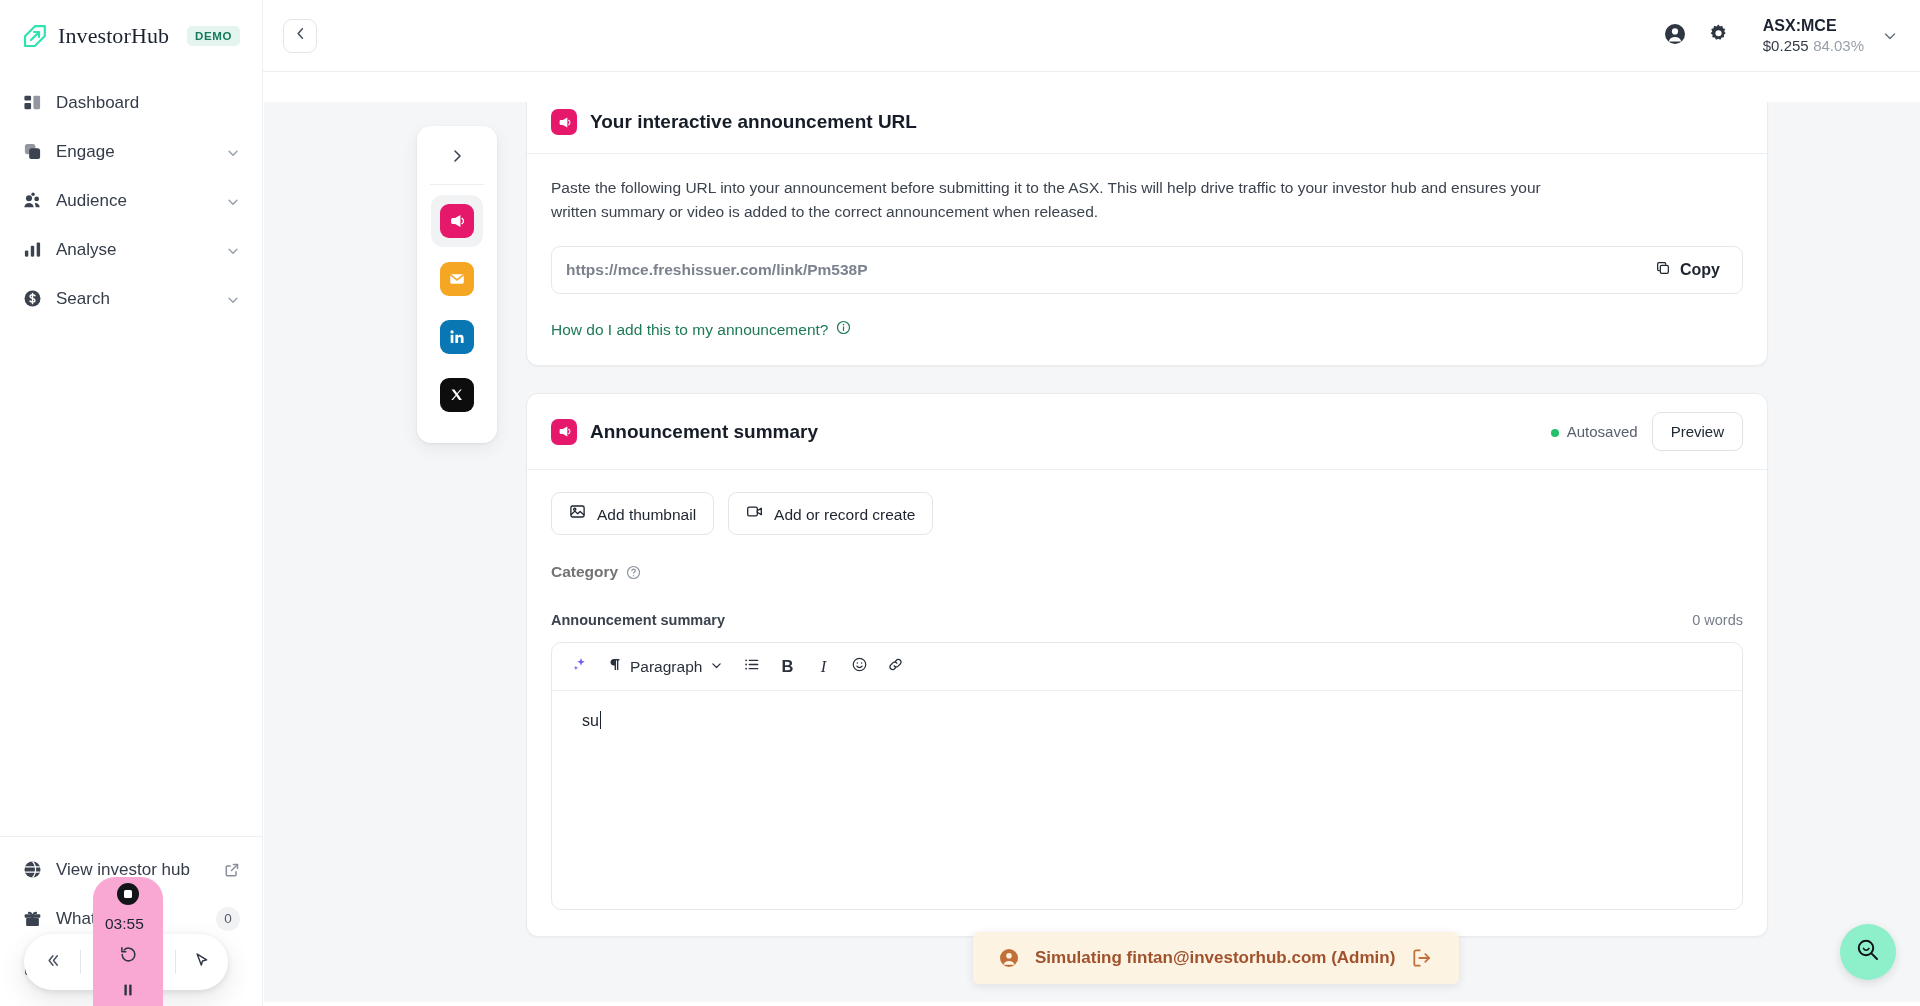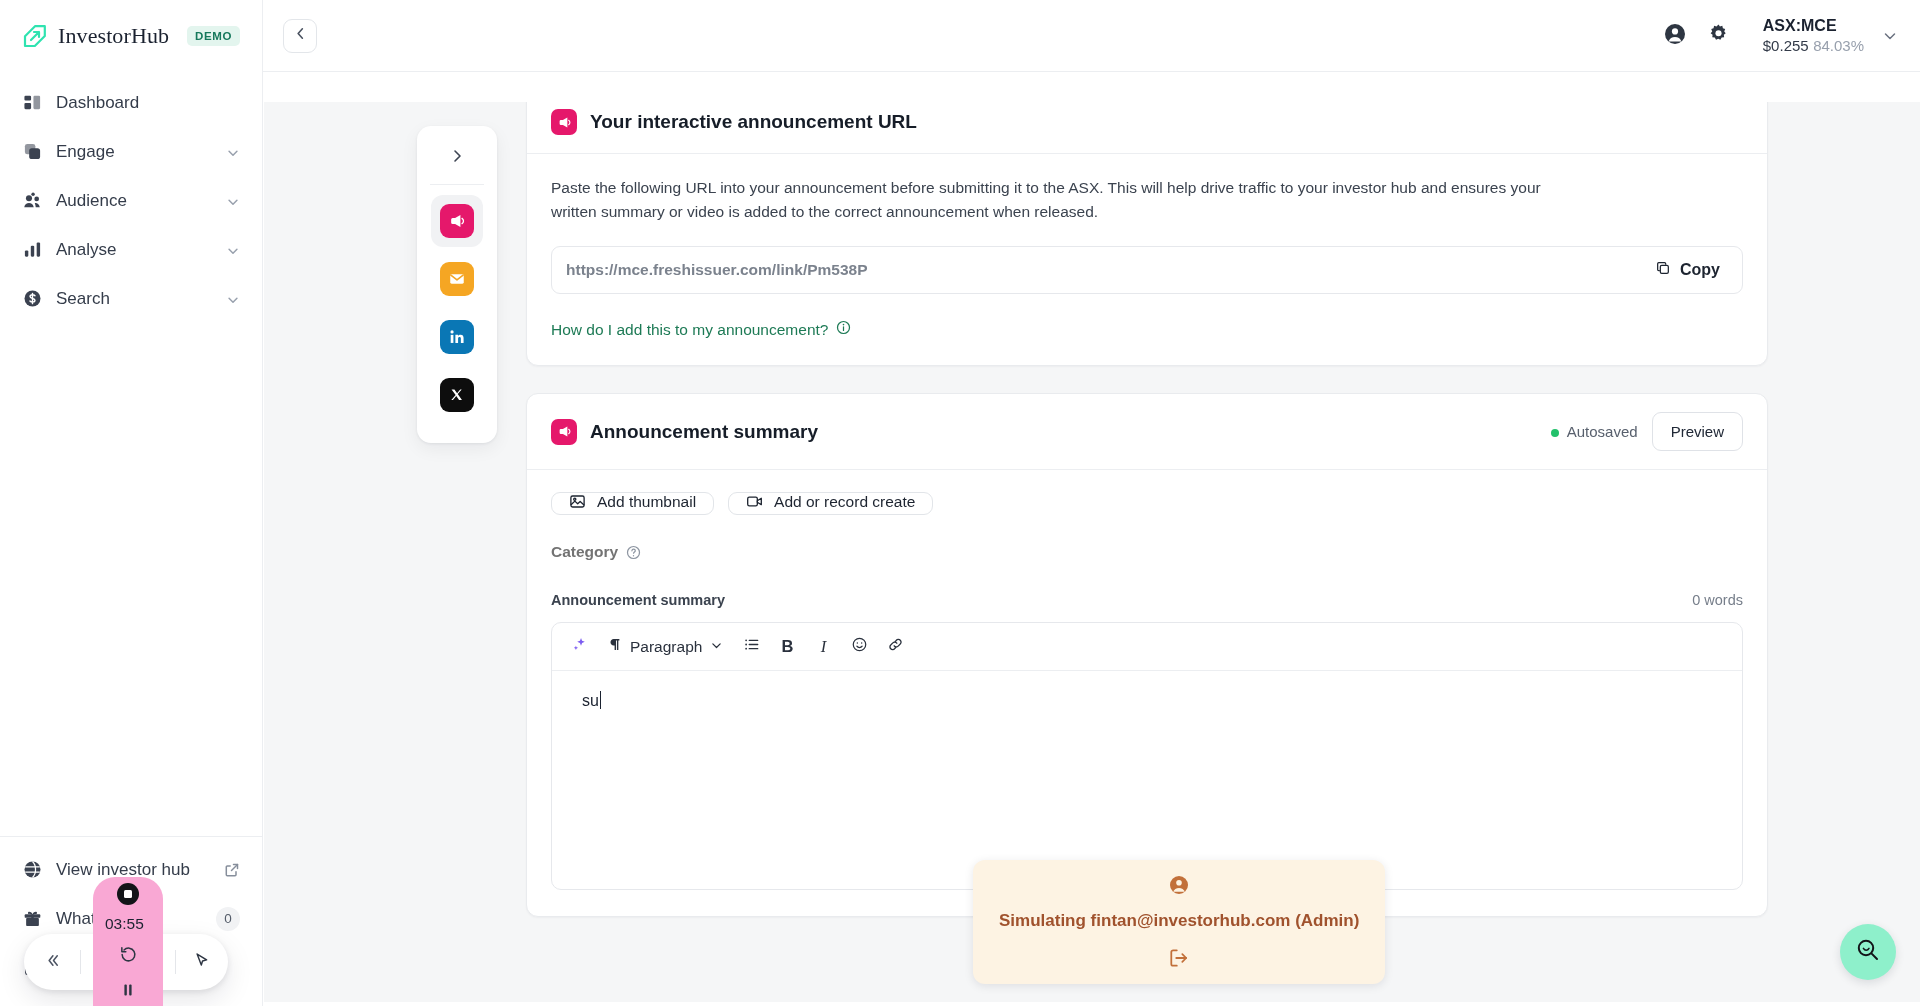--- a/index.html
+++ b/index.html
@@ -141,23 +141,23 @@
     border-radius: 8px; font-size: 16px; color: #1d2430; cursor: pointer;
   }
 
   .help-link {
     margin-top: 26px; display: inline-flex; align-items: center; gap: 8px;
     font-size: 15.5px; color: #1d7a55; cursor: pointer;
   }
 
   .btn-row { display: flex; gap: 14px; }
   .btn-ghost {
-    display: flex; align-items: flex-start; gap: 11px;
+    display: flex; align-items: flex-end; gap: 11px;
     border: 1px solid #e2e5e9; border-radius: 9px; background: #fff;
-    padding: 0 17px; font-size: 15.5px; color: #1d2430; cursor: pointer;
+    padding: 10px 17px; font-size: 15.5px; color: #1d2430; cursor: pointer;
   }
 
   .field-label {
     margin-top: 28px; display: flex; align-items: center; gap: 8px;
     font-size: 15.5px; color: #737373; font-weight: bold;
   }
   .q-ico { width: 15px; height: 15px; color: #8d95a1; }
   .cat-input {
     margin-top: 13px; height: 48px; border: 1px solid #e6e8ec; border-radius: 9px;
     display: flex; align-items: center; padding: 0 15px; cursor: text;
@@ -188,24 +188,24 @@
   .editor-area { flex: 1; padding: 20px 30px; }
   .editor-text { font-size: 16px; color: #1b2230; position: relative; }
   .caret {
     display: inline-block; width: 1.5px; height: 18px; background: #1b2230;
     vertical-align: -3px; margin-left: 1px;
   }
 
   
   .sim-banner {
     position: absolute; left: 709px; bottom: 18px;
-    background: #fdf3e3; border-radius: 12px;
+    background: #fdf3e3; border-radius: 6px;
     box-shadow: 0 2px 10px rgba(16,24,40,.10);
     display: flex; align-items: center; gap: 16px;
-    padding: 15px 26px; z-index: 40; flex-direction: column;
+    padding: 15px 26px; z-index: 40;
   }
   .sim-text { font-size: 17px; font-weight: bold; color: #a0522d; }
   .sim-ico { color: #c2703a; width: 20px; height: 20px; }
   .sim-exit { color: #c2703a; width: 22px; height: 22px; cursor: pointer; }
 
   
   .recorder {
     position: absolute; left: 24px; bottom: 12px; height: 56px;
     background: #ffffff; border-radius: 28px;
     box-shadow: 0 2px 6px rgba(16,24,40,.10), 0 10px 28px rgba(16,24,40,.10);

